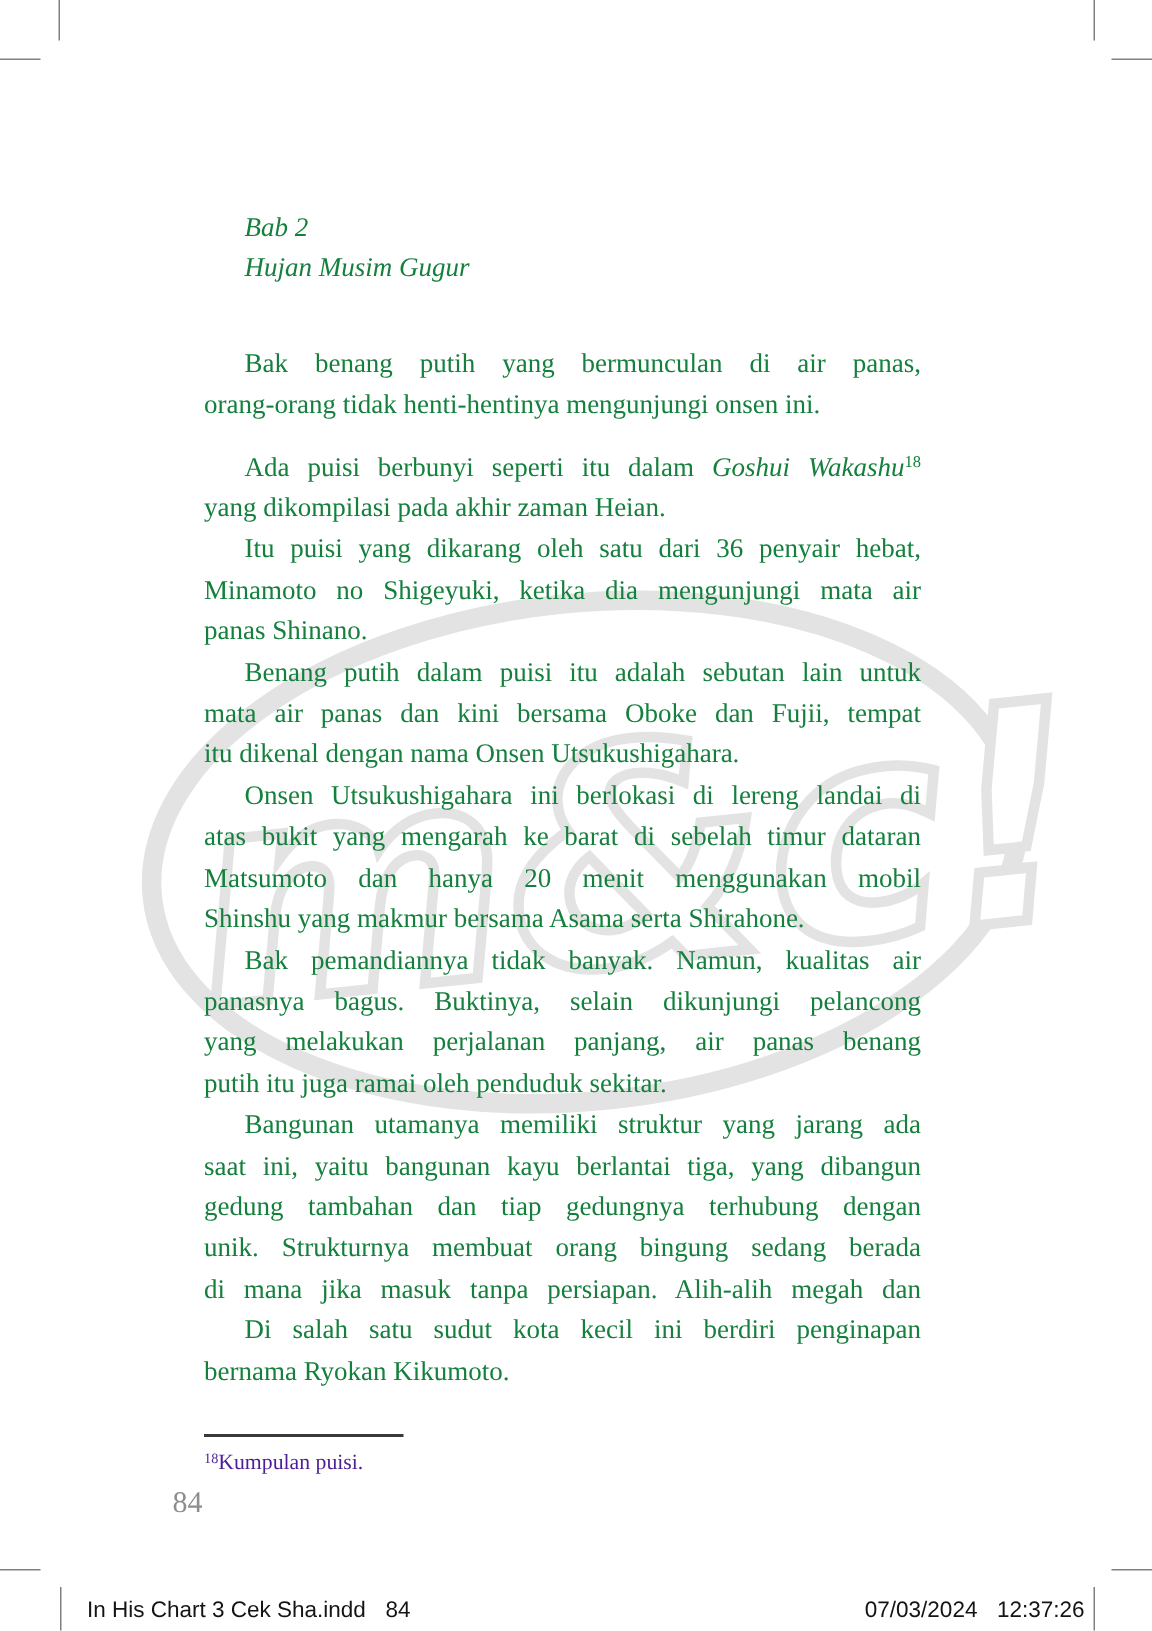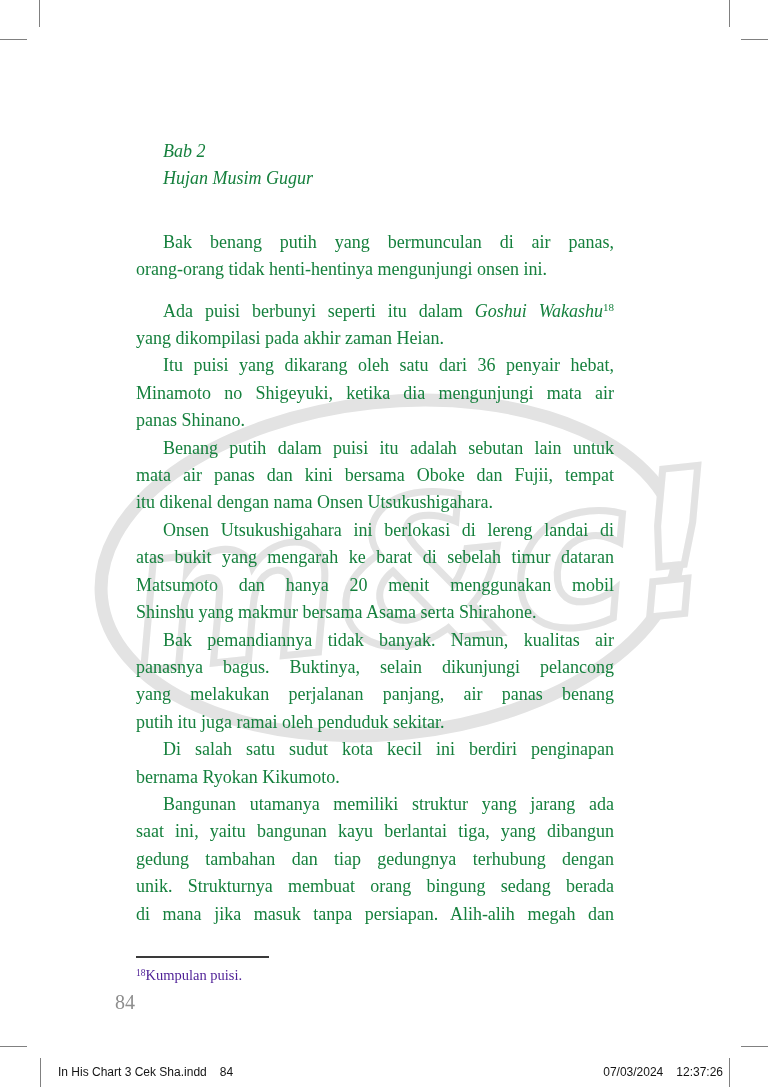--- a/index.html
+++ b/index.html
@@ -28,21 +28,21 @@
   
   .footnote{position:absolute;left:136px;top:956px;width:478px;color:#4c1d95;}
   .footnote-rule{width:133px;height:2px;background:#3a3a3a;margin:0 0 7px 0;}
   .footnote-text{font-size:14.5px;line-height:20px;}
   .footnote-text sup{font-size:9.5px;line-height:0;position:relative;top:-4px;vertical-align:baseline;}
   
   .page-number{position:absolute;left:115px;top:991px;font-size:20px;color:#8e8e8e;}
   
   .slug{
     position:absolute;top:1065px;
-    font-family:"Liberation Sans",sans-serif;font-size:12px;color:#141414;
+    font-family:"Liberation Sans",sans-serif;font-size:15px;color:#141414;
     white-space:nowrap;
   }
   .slug.left{left:58px;}
   .slug.right{right:45px;text-align:center;}
   .slug .gap{display:inline-block;width:13px;}
 </style>
 </head>
 <body>
 
 <svg class="watermark" viewBox="0 0 660 395" width="660" height="395" aria-hidden="true">
@@ -90,29 +90,29 @@
       <div class="line jl"><span>Matsumoto dan hanya 20 menit menggunakan mobil</span></div>
       <div class="line"><span>Shinshu yang makmur bersama Asama serta Shirahone.</span></div>
     </div>
     <div class="para">
       <div class="line jl ind"><span>Bak pemandiannya tidak banyak. Namun, kualitas air</span></div>
       <div class="line jl"><span>panasnya bagus. Buktinya, selain dikunjungi pelancong</span></div>
       <div class="line jl"><span>yang melakukan perjalanan panjang, air panas benang</span></div>
       <div class="line"><span>putih itu juga ramai oleh penduduk sekitar.</span></div>
     </div>
     <div class="para">
-      <div class="line jl ind"><span>Di salah satu sudut kota kecil ini berdiri penginapan</span></div>
-      <div class="line"><span>bernama Ryokan Kikumoto.</span></div>
-    </div>
-    <div class="para">
       <div class="line jl ind"><span>Bangunan utamanya memiliki struktur yang jarang ada</span></div>
       <div class="line jl"><span>saat ini, yaitu bangunan kayu berlantai tiga, yang dibangun</span></div>
       <div class="line jl"><span>gedung tambahan dan tiap gedungnya terhubung dengan</span></div>
       <div class="line jl"><span>unik. Strukturnya membuat orang bingung sedang berada</span></div>
       <div class="line jl"><span>di mana jika masuk tanpa persiapan. Alih-alih megah dan</span></div>
+    </div>
+    <div class="para">
+      <div class="line jl ind"><span>Di salah satu sudut kota kecil ini berdiri penginapan</span></div>
+      <div class="line"><span>bernama Ryokan Kikumoto.</span></div>
     </div>
   </div>
 
 <div class="footnote">
   <div class="footnote-rule"></div>
   <div class="footnote-text"><sup>18</sup><span>Kumpulan puisi.</span></div>
 </div>
 
 <div class="page-number">84</div>
 

